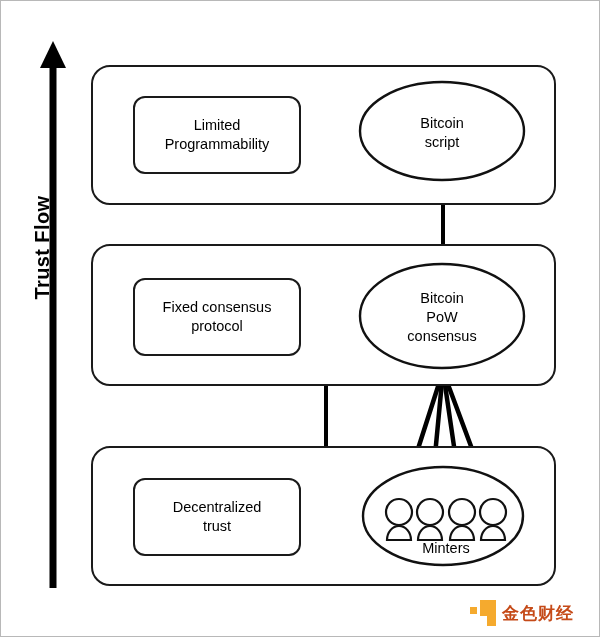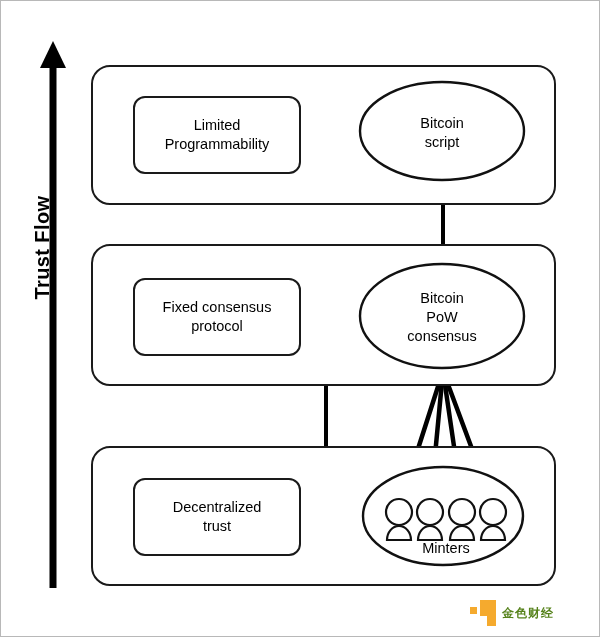--- a/index.html
+++ b/index.html
@@ -124,23 +124,23 @@
     background: #f5a623;
   }
   #wm-logo .notch {
     position: absolute;
     left: 10px; top: 16px;
     width: 7px; height: 10px;
     background: #ffffff;
   }
   #wm-text {
     font-family: Liberation Mono, monospace;
-    font-size: 12px;
+    font-size: 17px;
     font-weight: bold;
-    color: #4d7c0f;
+    color: #c2410c;
     letter-spacing: 1px;
   }
 </style>
 </head>
 <body>
 
 <div id="stage">
 
   <svg id="diagram-svg" viewBox="0 0 600 637" xmlns="http://www.w3.org/2000/svg">
 

